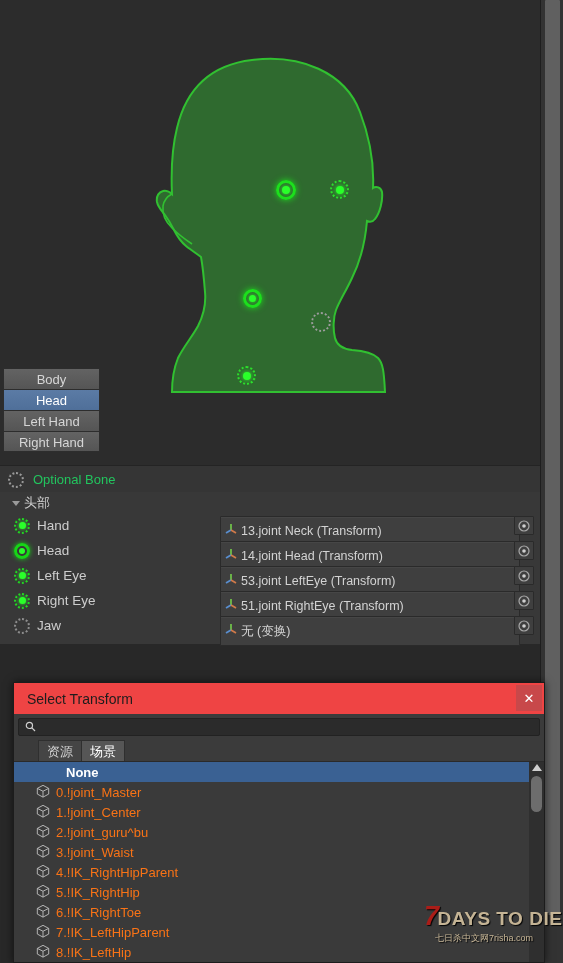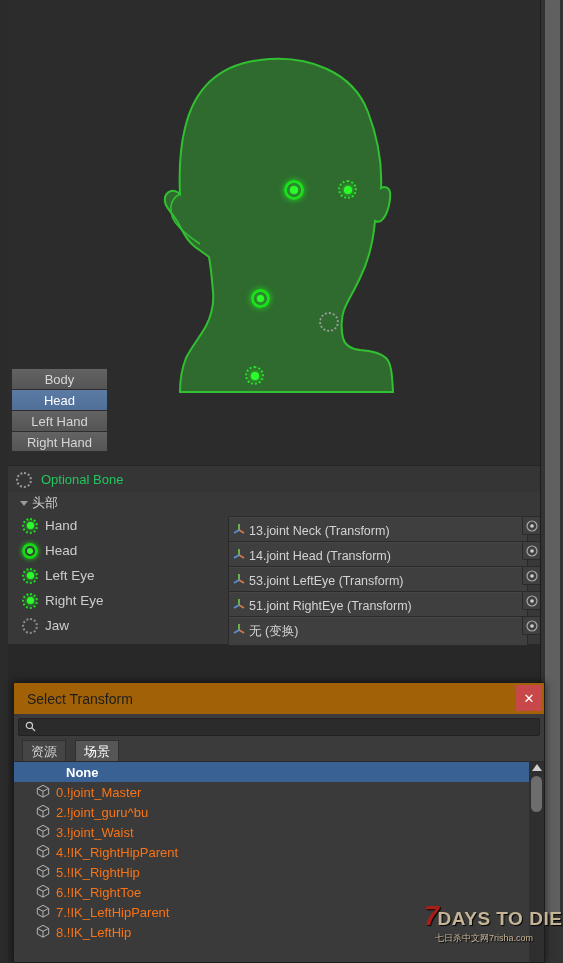--- a/index.html
+++ b/index.html
@@ -11,21 +11,21 @@
     position: relative;
     overflow: hidden;
     font-family: "Liberation Sans", sans-serif;
     color: #c8c8c8;
     -webkit-font-smoothing: antialiased;
   }
 
   
   #inspector {
     position: absolute;
-    left: 8px; top: 0;
+    left: 0; top: 0;
     width: 541px; height: 963px;
     background: #282828;
     overflow: hidden;
   }
 
   
   #avatar-view {
     position: absolute;
     left: 0; top: 0;
     width: 541px; height: 465px;
@@ -185,21 +185,21 @@
     left: 13px; top: 682px;
     width: 532px; height: 281px;
     background: #3a3a3a;
     border: 1px solid #1c1c1c;
     box-sizing: border-box;
     box-shadow: 0 0 8px rgba(0,0,0,0.6);
     overflow: hidden;
   }
   #dialog-titlebar {
     height: 31px;
-    background: #a16207;
+    background: #ef4444;
     display: flex;
     align-items: center;
     position: relative;
   }
   #dialog-title {
     margin-left: 13px;
     font-size: 14px;
     color: #1d1d1d;
   }
   #dialog-close {
@@ -240,23 +240,22 @@
     color: #cfcfcf;
     font-size: 11px;
     font-family: "Liberation Sans", sans-serif;
     padding: 0;
   }
   #dialog-tabs {
     height: 22px;
     background: #3b3b3b;
     display: flex;
     align-items: flex-end;
-    padding-left: 8px;
+    padding-left: 24px;
     border-bottom: 1px solid #2a2a2a;
-    gap: 10px;
   }
   .dlg-tab {
     height: 21px;
     line-height: 21px;
     padding: 0 8px;
     font-size: 13px;
     color: #d2d2d2;
     background: #454545;
     border: 1px solid #2f2f2f;
     border-bottom: none;
@@ -594,20 +593,29 @@
     <div class="dlg-item">
       <span class="cube">
         <svg width="14" height="14" viewBox="0 0 16 16">
           <path d="M8 1.5 L14.5 5 L14.5 11.5 L8 15 L1.5 11.5 L1.5 5 Z" fill="none" stroke="#b8b8b8" stroke-width="1.1"></path>
           <path d="M1.5 5 L8 8.3 L14.5 5 M8 8.3 L8 15" fill="none" stroke="#b8b8b8" stroke-width="1.1"></path>
         </svg>
       </span>
       <span>0.!joint_Master</span>
     </div>
 
+    <div class="dlg-item">
+      <span class="cube">
+        <svg width="14" height="14" viewBox="0 0 16 16">
+          <path d="M8 1.5 L14.5 5 L14.5 11.5 L8 15 L1.5 11.5 L1.5 5 Z" fill="none" stroke="#b8b8b8" stroke-width="1.1"></path>
+          <path d="M1.5 5 L8 8.3 L14.5 5 M8 8.3 L8 15" fill="none" stroke="#b8b8b8" stroke-width="1.1"></path>
+        </svg>
+      </span>
+      <span>1.!joint_Center</span>
+    </div>
 
     <div class="dlg-item">
       <span class="cube">
         <svg width="14" height="14" viewBox="0 0 16 16">
           <path d="M8 1.5 L14.5 5 L14.5 11.5 L8 15 L1.5 11.5 L1.5 5 Z" fill="none" stroke="#b8b8b8" stroke-width="1.1"></path>
           <path d="M1.5 5 L8 8.3 L14.5 5 M8 8.3 L8 15" fill="none" stroke="#b8b8b8" stroke-width="1.1"></path>
         </svg>
       </span>
       <span>2.!joint_guru^bu</span>
     </div>

